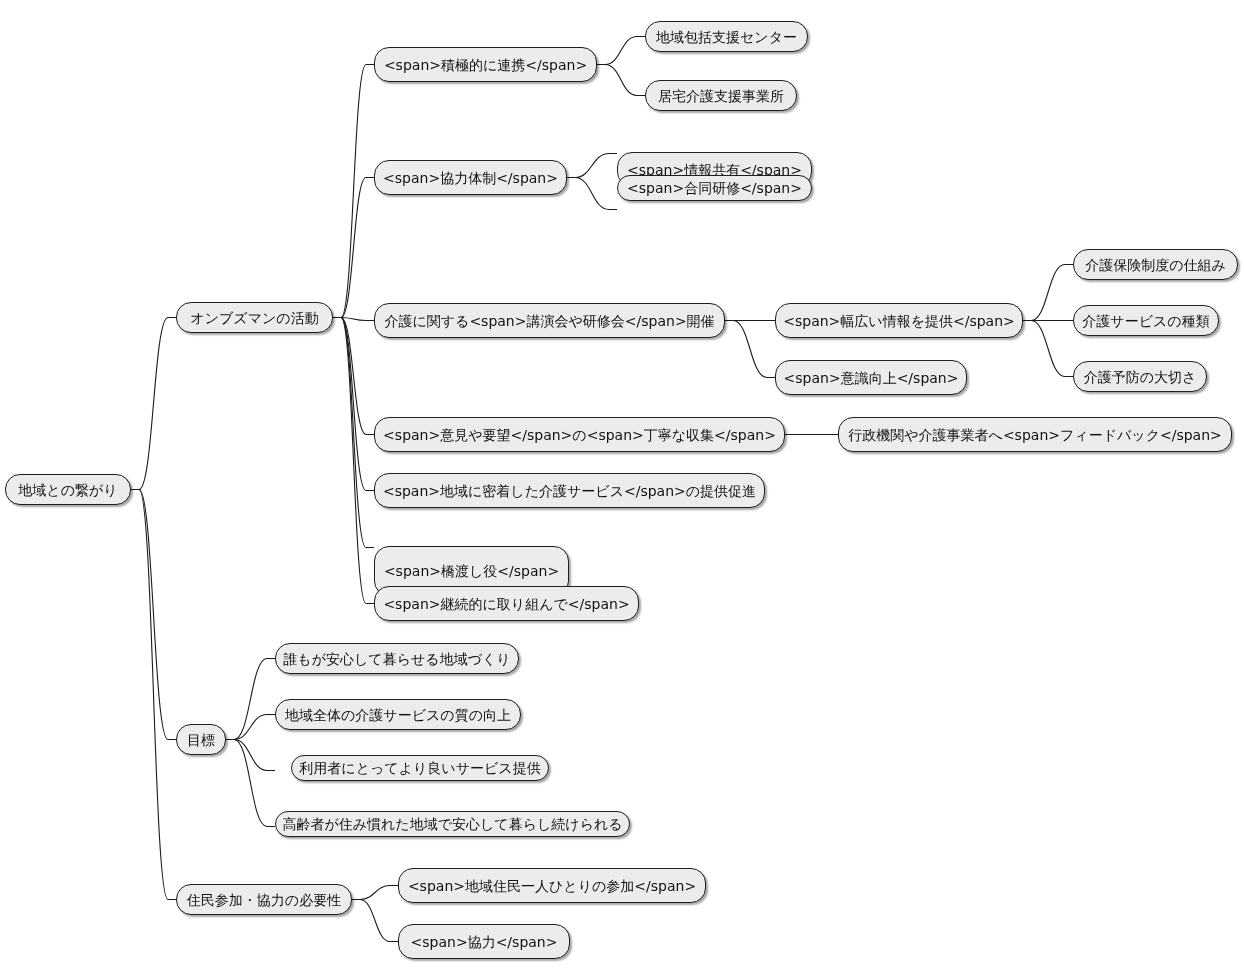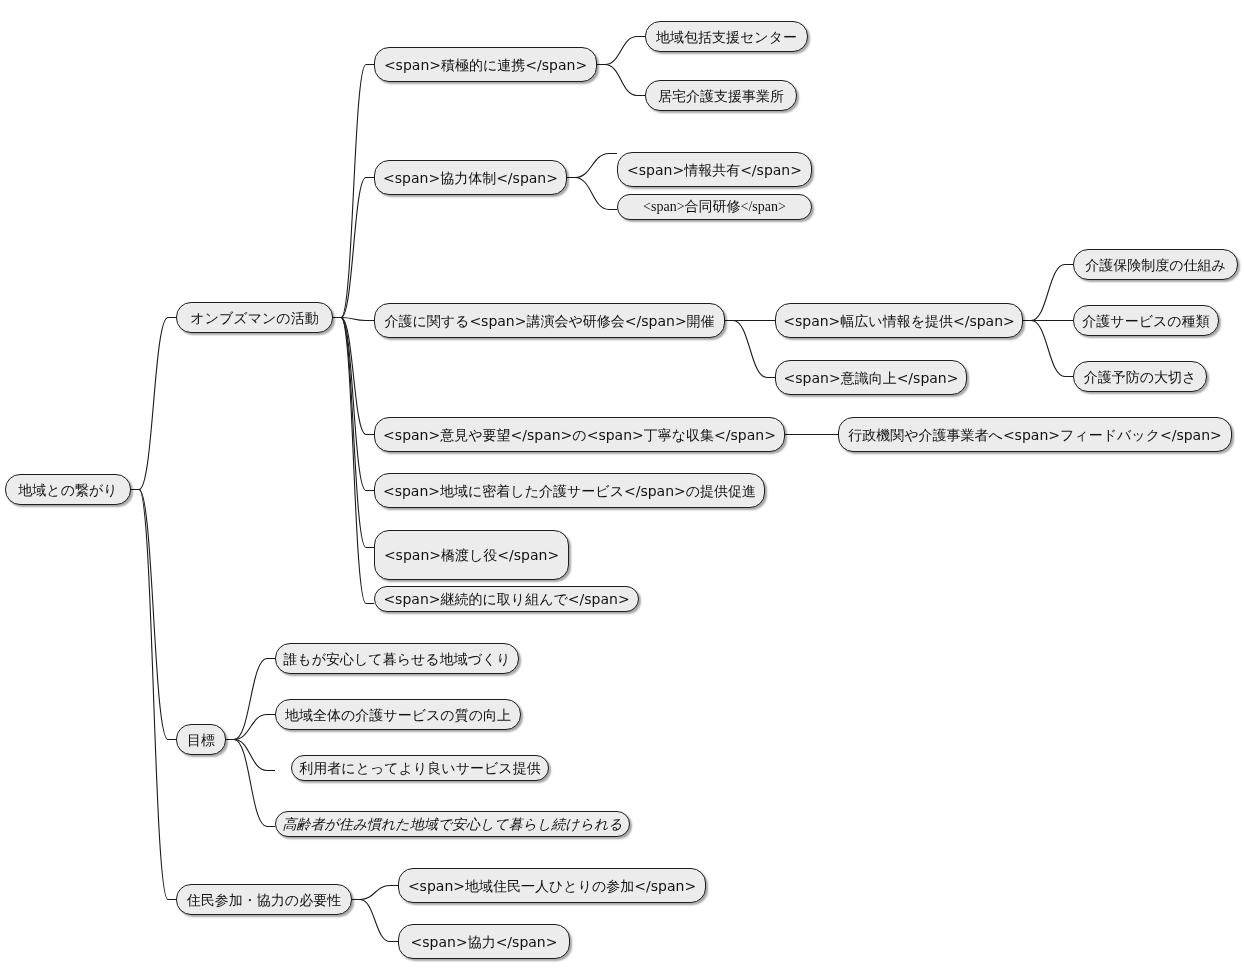--- a/index.html
+++ b/index.html
@@ -106,36 +106,36 @@
       </div>
       <div class="node" style="left: 374px; top: 303px; width: 351px; height: 35px;">
         <span class="node-label">介護に関する&lt;span&gt;講演会や研修会&lt;/span&gt;開催</span>
       </div>
       <div class="node" style="left: 374px; top: 417px; width: 411px; height: 35px;">
         <span class="node-label">&lt;span&gt;意見や要望&lt;/span&gt;の&lt;span&gt;丁寧な収集&lt;/span&gt;</span>
       </div>
       <div class="node" style="left: 374px; top: 473px; width: 391px; height: 35px;">
         <span class="node-label">&lt;span&gt;地域に密着した介護サービス&lt;/span&gt;の提供促進</span>
       </div>
-      <div class="node" style="left: 374px; top: 530px; width: 195px; height: 50px;">
+      <div class="node" style="left: 374px; top: 546px; width: 195px; height: 50px;">
         <span class="node-label">&lt;span&gt;橋渡し役&lt;/span&gt;</span>
       </div>
-      <div class="node" style="left: 374px; top: 586px; width: 265px; height: 26px; text-align: center;">
+      <div class="node" style="left: 374px; top: 586px; width: 265px; height: 35px; text-align: center;">
         <span class="node-label">&lt;span&gt;継続的に取り組んで&lt;/span&gt;</span>
       </div>
       <div class="node" style="left: 645px; top: 21px; width: 163px; height: 31px;">
         <span class="node-label">地域包括支援センター</span>
       </div>
       <div class="node" style="left: 645px; top: 80px; width: 152px; height: 31px;">
         <span class="node-label">居宅介護支援事業所</span>
       </div>
       <div class="node" style="left: 617px; top: 152px; width: 195px; height: 35px;">
         <span class="node-label">&lt;span&gt;情報共有&lt;/span&gt;</span>
       </div>
-      <div class="node" style="left: 617px; top: 194px; width: 195px; height: 25px; font-family: Liberation Serif, serif;">
+      <div class="node" style="left: 617px; top: 175px; width: 195px; height: 25px;">
         <span class="node-label">&lt;span&gt;合同研修&lt;/span&gt;</span>
       </div>
       <div class="node" style="left: 775px; top: 303px; width: 248px; height: 35px; text-align: center;">
         <span class="node-label">&lt;span&gt;幅広い情報を提供&lt;/span&gt;</span>
       </div>
       <div class="node" style="left: 775px; top: 360px; width: 192px; height: 35px;">
         <span class="node-label">&lt;span&gt;意識向上&lt;/span&gt;</span>
       </div>
       <div class="node" style="left: 1073px; top: 249px; width: 165px; height: 31px;">
         <span class="node-label">介護保険制度の仕組み</span>
@@ -151,21 +151,21 @@
       </div>
       <div class="node" style="left: 275px; top: 643px; width: 244px; height: 31px;">
         <span class="node-label">誰もが安心して暮らせる地域づくり</span>
       </div>
       <div class="node" style="left: 275px; top: 699px; width: 246px; height: 31px;">
         <span class="node-label">地域全体の介護サービスの質の向上</span>
       </div>
       <div class="node" style="left: 291px; top: 755px; width: 258px; height: 26px; justify-content: center;">
         <span class="node-label">利用者にとってより良いサービス提供</span>
       </div>
-      <div class="node" style="left: 275px; top: 811px; width: 355px; height: 21px; font-style: italic;">
+      <div class="node" style="left: 275px; top: 811px; width: 355px; height: 21px;">
         <span class="node-label">高齢者が住み慣れた地域で安心して暮らし続けられる</span>
       </div>
       <div class="node" style="left: 398px; top: 868px; width: 308px; height: 35px;">
         <span class="node-label">&lt;span&gt;地域住民一人ひとりの参加&lt;/span&gt;</span>
       </div>
       <div class="node" style="left: 398px; top: 924px; width: 172px; height: 35px; text-align: right;">
         <span class="node-label">&lt;span&gt;協力&lt;/span&gt;</span>
       </div>
     </div>
 </div>

